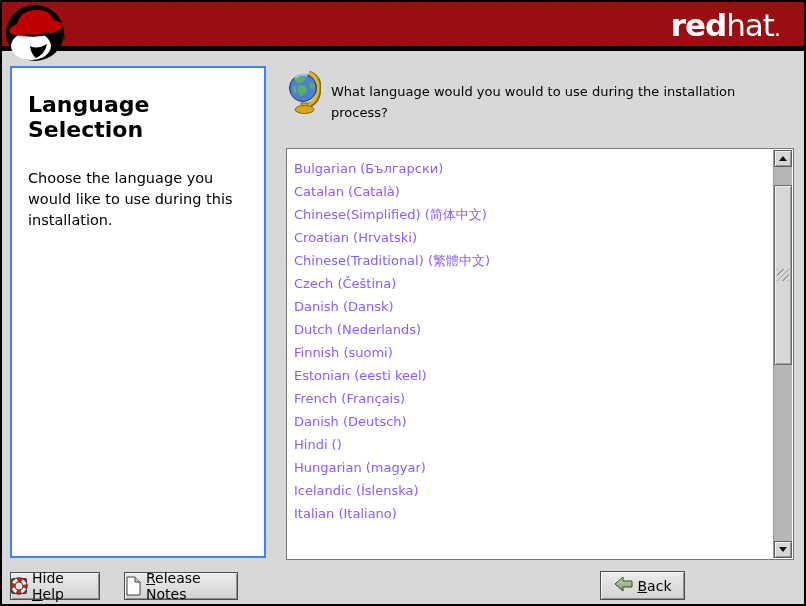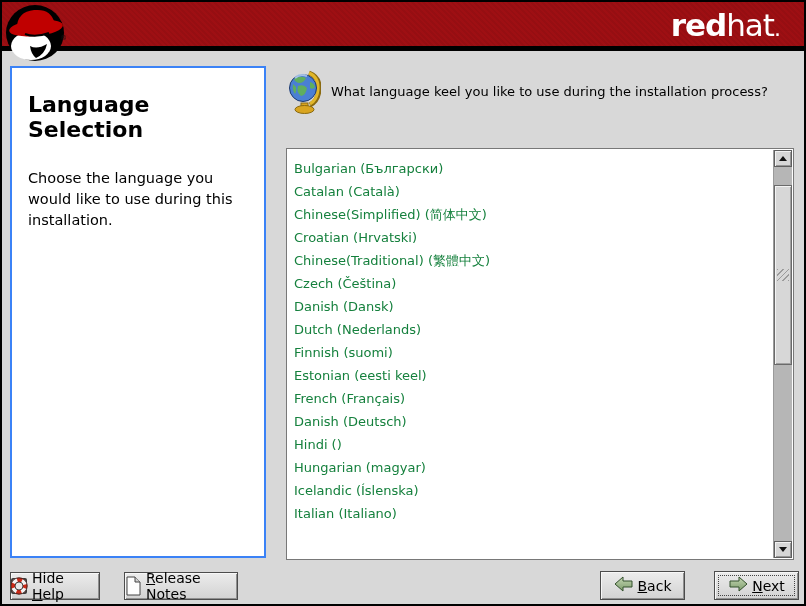--- a/index.html
+++ b/index.html
@@ -24,21 +24,21 @@
 
   
   .question{position:absolute;left:286px;top:68px;width:500px;display:flex;gap:10px;align-items:flex-start;}
   .globe{width:33px;height:44px;flex:0 0 auto;}
   .qtext{font-size:13px;line-height:1.6;color:#000;padding-top:12px;}
 
   
   .list-panel{position:absolute;left:284px;top:146px;width:508px;height:412px;background:#fff;
     border:1px solid #787878;box-sizing:border-box;}
   .list{position:absolute;left:1px;top:1px;bottom:1px;right:20px;overflow:hidden;padding-top:7px;}
-  .row{height:23px;line-height:23px;padding-left:6px;font-size:13px;color:#15803d;white-space:nowrap;cursor:default;}
+  .row{height:23px;line-height:23px;padding-left:6px;font-size:13px;color:#8b5cf6;white-space:nowrap;cursor:default;}
   .row.selected{background:#5e7db5;color:#fff;}
 
   
   .scrollbar{position:absolute;right:1px;top:1px;bottom:1px;width:19px;background:#b6b6b6;
     border-left:1px solid #9a9a9a;box-sizing:border-box;}
   .sb-btn{position:absolute;left:0;right:0;height:17px;background:#d6d6d6;border:1px solid #5e5e5e;
     box-sizing:border-box;box-shadow:inset 1px 1px 0 #f2f2f2, inset -1px -1px 0 #969696;
     display:flex;align-items:center;justify-content:center;}
   .sb-btn.up{top:0;}
   .sb-btn.down{bottom:0;}
@@ -100,21 +100,21 @@
         <rect x="13" y="33" width="7" height="4" fill="#d9a520" stroke="#8a6a10"></rect>
         <ellipse cx="16.5" cy="39.5" rx="9.5" ry="4" fill="#d9a520" stroke="#8a6a10"></ellipse>
         <circle cx="15" cy="18" r="13.5" fill="#4a7fd4" stroke="#1d3a6e"></circle>
         <path d="M6,9 Q12,5 18,8 Q16,13 11,13 Q7,12 6,9 Z" fill="#5fae5f"></path>
         <path d="M10,16 Q16,14 19,18 Q18,25 13,26 Q8,22 10,16 Z" fill="#5fae5f"></path>
         <path d="M22,12 Q26,13 27,17 Q25,20 22,18 Z" fill="#5fae5f"></path>
         <path d="M5,14 Q4,20 7,24 Q9,21 8,17 Z" fill="#5fae5f"></path>
         <path d="M7,8 Q12,3 19,6" stroke="#bcd4f2" stroke-width="2" fill="none" opacity="0.8"></path>
       </svg>
     </div>
-    <div class="qtext">What language keel you like to use during the installation process?</div>
+    <div class="qtext">What language would you would to use during the installation process?</div>
   </div>
 
   <div class="list-panel">
     <div class="list">
         <div class="row">Bulgarian (Български)</div>
         <div class="row">Catalan (Català)</div>
         <div class="row">Chinese(Simplified) (简体中文)</div>
         <div class="row">Croatian (Hrvatski)</div>
         <div class="row">Chinese(Traditional) (繁體中文)</div>
         <div class="row">Czech (Čeština)</div>
@@ -175,28 +175,14 @@
               <stop offset="0" stop-color="#c3d6b2"></stop>
               <stop offset="1" stop-color="#7d9c6c"></stop>
             </linearGradient>
           </defs>
         <path d="M9,1 L1,8 L9,15 L9,11 L18,11 L18,5 L9,5 Z" fill="url(#ga)" stroke="#33502c"></path>
       </svg>
     </span>
     <span><span></span><span class="mn">B</span><span>ack</span></span>
   </div>
 
-  <div class="fbtn" id="btn-next">
-    <span>
-      <svg width="20" height="16" viewBox="0 0 20 16">
-        <defs>
-            <linearGradient id="gb" x1="0" y1="0" x2="0" y2="1">
-              <stop offset="0" stop-color="#c3d6b2"></stop>
-              <stop offset="1" stop-color="#7d9c6c"></stop>
-            </linearGradient>
-          </defs>
-        <path d="M11,1 L19,8 L11,15 L11,11 L2,11 L2,5 L11,5 Z" fill="url(#gb)" stroke="#33502c"></path>
-      </svg>
-    </span>
-    <span><span></span><span class="mn">N</span><span>ext</span></span>
-  </div>
 
 </div>
 
 </body></html>

